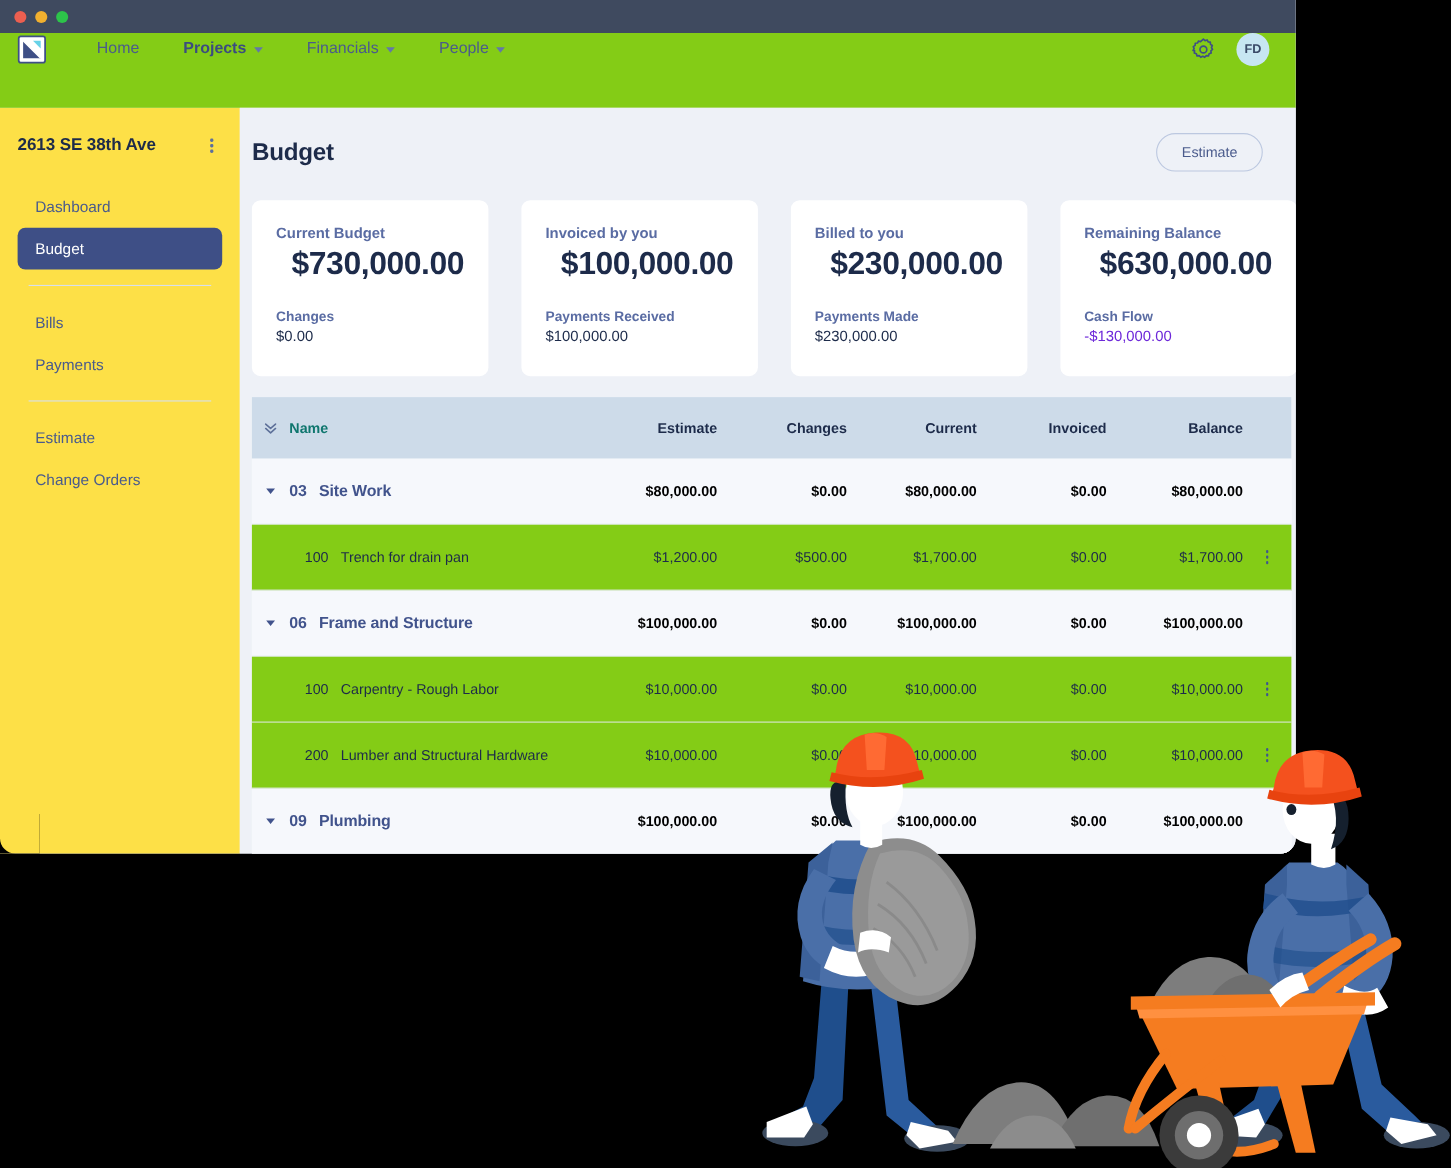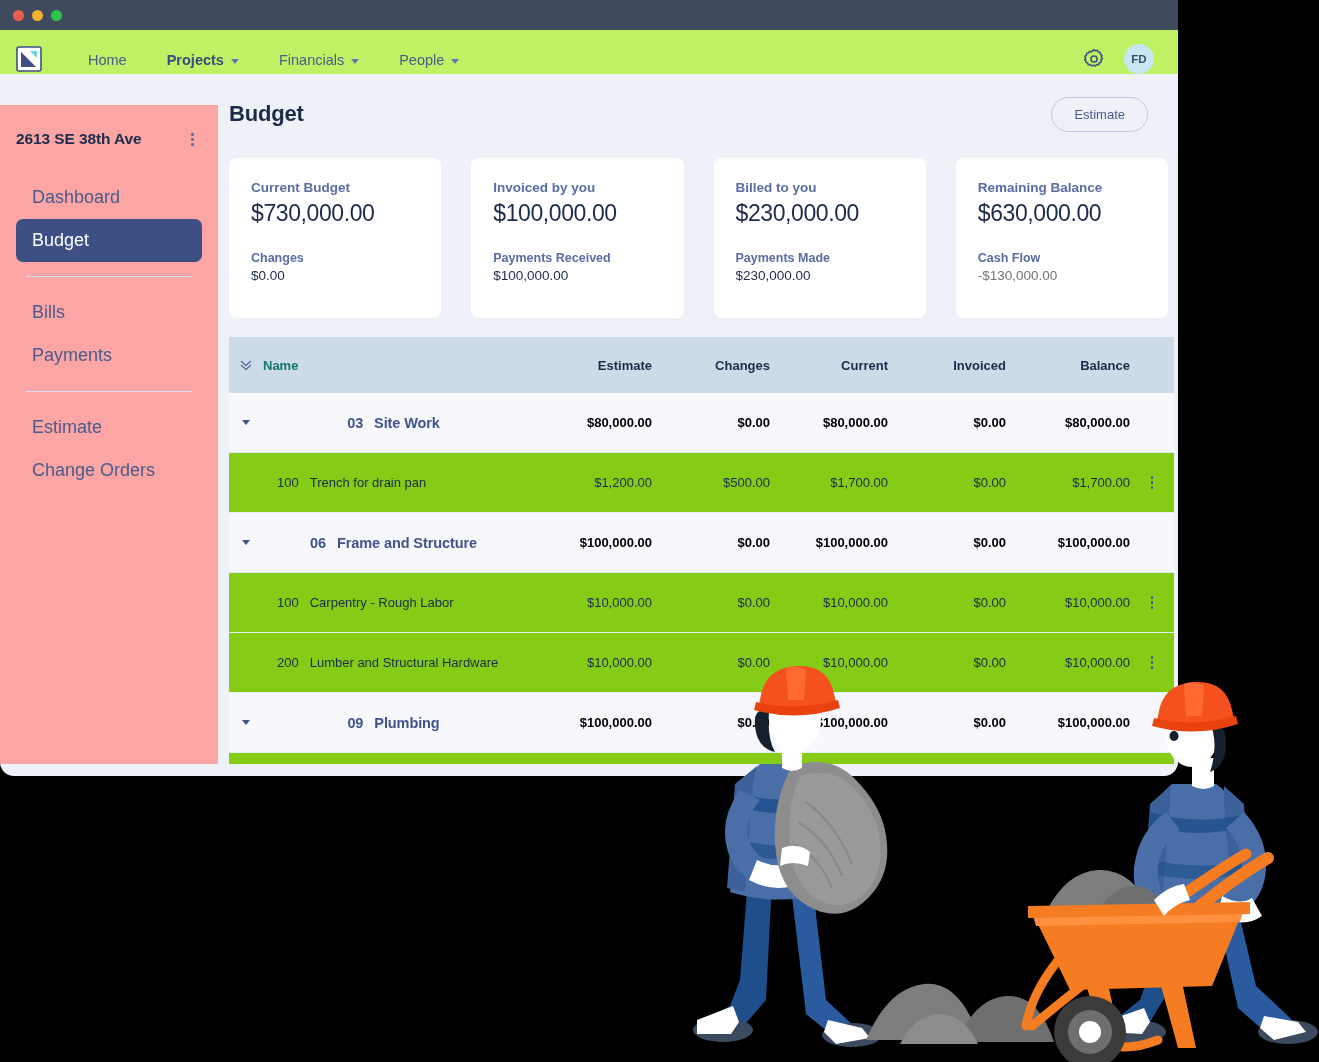--- a/index.html
+++ b/index.html
@@ -29,21 +29,21 @@
     height: 30px; background: #3f4a5f; display: flex; align-items: center;
     padding-left: 13px; gap: 8px; border-radius: 0 0 0 0;
   }
   .dot { width: 11px; height: 11px; border-radius: 50%; }
   .dot.red { background: #ec5f50; }
   .dot.yellow { background: #f1b02f; }
   .dot.green { background: #2dc44a; }
 
   
   .topnav {
-    height: 44px; background: #bef264; display: flex; align-items: flex-end;
+    height: 68px; background: #84cc16; display: flex; align-items: flex-start;
     padding: 0 24px 0 14px; position: relative;
   }
   .logo { width: 30px; height: 30px; flex: none; display:block; }
   .navlinks { display: flex; align-items: center; margin-left: 24px; gap: 0; }
   .navlink {
     font-size: 14.5px; color: #4a5b8c; padding: 6px 20px; cursor: pointer;
     display: flex; align-items: center; gap: 7px; white-space: nowrap;
   }
   .navlink.active { font-weight: 700; color: #3b4c80; }
   .caret {
@@ -56,30 +56,30 @@
   .avatar {
     width: 30px; height: 30px; border-radius: 50%; background: #c7e6f2;
     color: #3a4a68; font-size: 11.5px; font-weight: 700;
     display: flex; align-items: center; justify-content: center; cursor: pointer;
   }
 
   
   .body-split { display: flex; height: calc(776px - 30px - 56px); }
 
   
-  .sidebar { width: 218px; flex: none; background: #fca5a5; padding: 24px 0 0 0; margin-top: 31px; }
+  .sidebar { width: 218px; flex: none; background: #fde047; padding: 24px 0 0 0; }
   .proj-head {
     display: flex; align-items: center; justify-content: space-between;
     padding: 0 18px 0 16px; margin-bottom: 26px;
   }
   .proj-title { font-size: 15.5px; font-weight: 700; color: #1d2b4a; letter-spacing: -.1px; }
   .kebab { display:flex; flex-direction:column; gap:2.5px; cursor:pointer; padding:4px 6px; }
   .kebab i { width: 2.6px; height: 2.6px; border-radius: 50%; background: #5d6f9c; display:block; }
   .side-item {
-    font-size: 18px; color: #4a5b8c; padding: 11px 16px; margin: 0 16px;
+    font-size: 14px; color: #4a5b8c; padding: 11px 16px; margin: 0 16px;
     border-radius: 7px; cursor: pointer;
   }
   .side-item.active { background: #3e4f86; color: #ffffff; font-weight: 400; }
   .side-sep { height: 1px; background: #d7dfec; margin: 14px 26px; }
 
   
   .main { flex: 1; background: #eef1f7; padding: 18px 0 0 0; position: relative; overflow: hidden; }
   .main-head { display: flex; align-items: center; padding: 0 30px 0 11px; height: 44px; }
   .page-title { font-size: 22px; font-weight: 700; color: #1d2b4a; letter-spacing: -.2px; }
   .estimate-btn {
@@ -88,40 +88,40 @@
     font-family: inherit;
   }
 
   
   .cards { display: flex; gap: 30px; padding: 22px 10px 0 11px; }
   .card {
     flex: 1; background: #fff; border-radius: 8px; padding: 22px 22px 26px 22px;
     min-height: 160px;
   }
   .card-label { font-size: 13.5px; font-weight: 700; color: #5a6ca3; margin-bottom: 5px; }
-  .card-value { font-size: 23px; font-weight: 400; color: #1d2b4a; letter-spacing: -.4px; }
+  .card-value { font-size: 29px; font-weight: 700; color: #1d2b4a; letter-spacing: -.4px; margin-left: 14px; }
   .card-sub-label { font-size: 12.5px; font-weight: 700; color: #5a6ca3; margin-top: 24px; }
   .card-sub-value { font-size: 13.5px; color: #1d2b4a; margin-top: 3px; }
-  .card-sub-value.negative { color: #737373; }
+  .card-sub-value.negative { color: #6d28d9; }
 
   
   .table { margin: 19px 4px 0 11px; background: #fff; }
   .trow { display: flex; align-items: center; height: 60px; border-bottom: 1px solid #e6ebf3; }
   .thead { background: #cddbe9; height: 56px; border-bottom: none; }
   .c-chevron { width: 34px; flex: none; display: flex; justify-content: center; align-items: center; cursor: pointer; }
   .c-name { flex: 1; display: flex; align-items: baseline; gap: 11px; padding-right: 10px; }
   .c-num { width: 118px; flex: none; text-align: right; font-size: 13px; }
   .c-num.wide { width: 124px; }
   .c-menu { width: 44px; flex: none; display: flex; justify-content: center; cursor: pointer; }
 
   .thead .c-name { font-size: 13px; font-weight: 700; color: #0f766e; }
   .thead .c-num { font-size: 13px; font-weight: 700; color: #1d2b4a; }
 
   .grouprow { background: #f6f8fc; }
-  .grouprow .c-name { font-size: 14.5px; font-weight: 700; color: #41538c; letter-spacing: -.1px; justify-content: center; }
+  .grouprow .c-name { font-size: 14.5px; font-weight: 700; color: #41538c; letter-spacing: -.1px; }
   .grouprow .c-num { color: #000000; font-weight: 700; font-size: 13px; }
   .childrow { background: #84cc16; }
   .childrow .code { font-size: 13px; color: #1d2b4a; }
   .childrow .label { font-size: 13px; color: #1d2b4a; }
   .childrow .c-num { color: #1d2b4a; }
   .row-indent { padding-left: 14px; }
 
   .tri { width:0;height:0;border-left:4.5px solid transparent;border-right:4.5px solid transparent;border-top:5.5px solid #41538c; }
   .dblchev { display:block; }
   .kebab-v { display:flex; flex-direction:column; gap:2.5px; align-items:center; }

